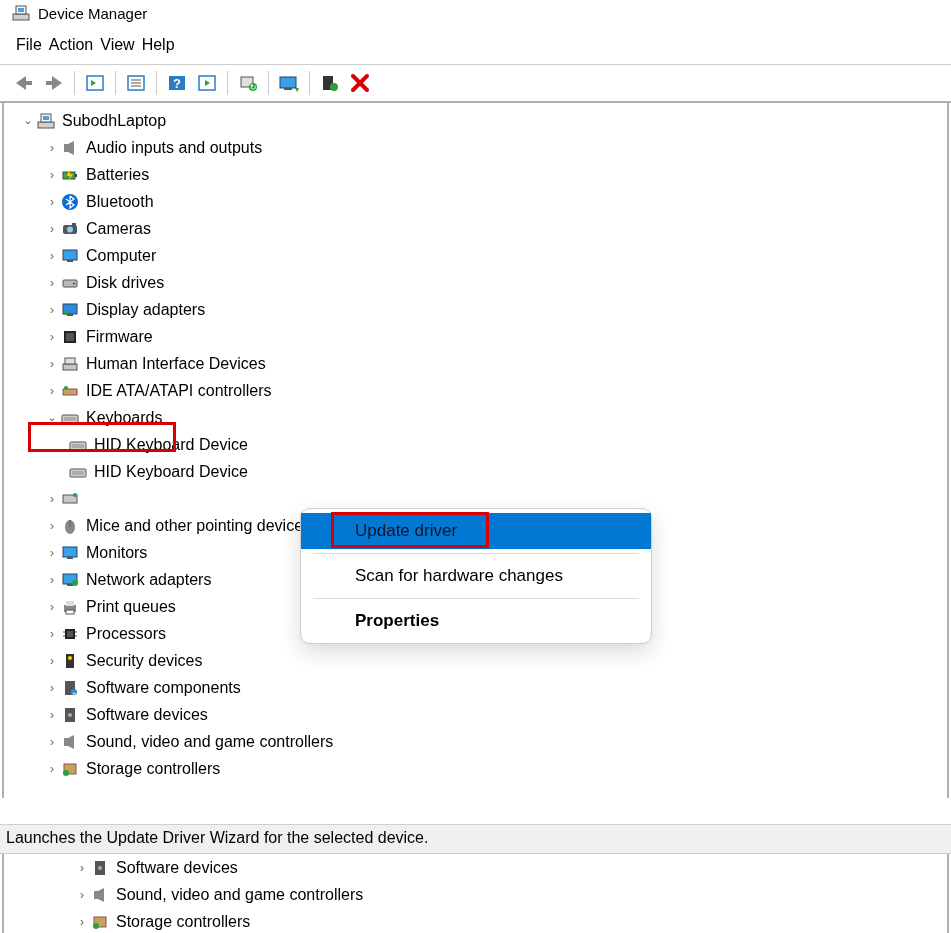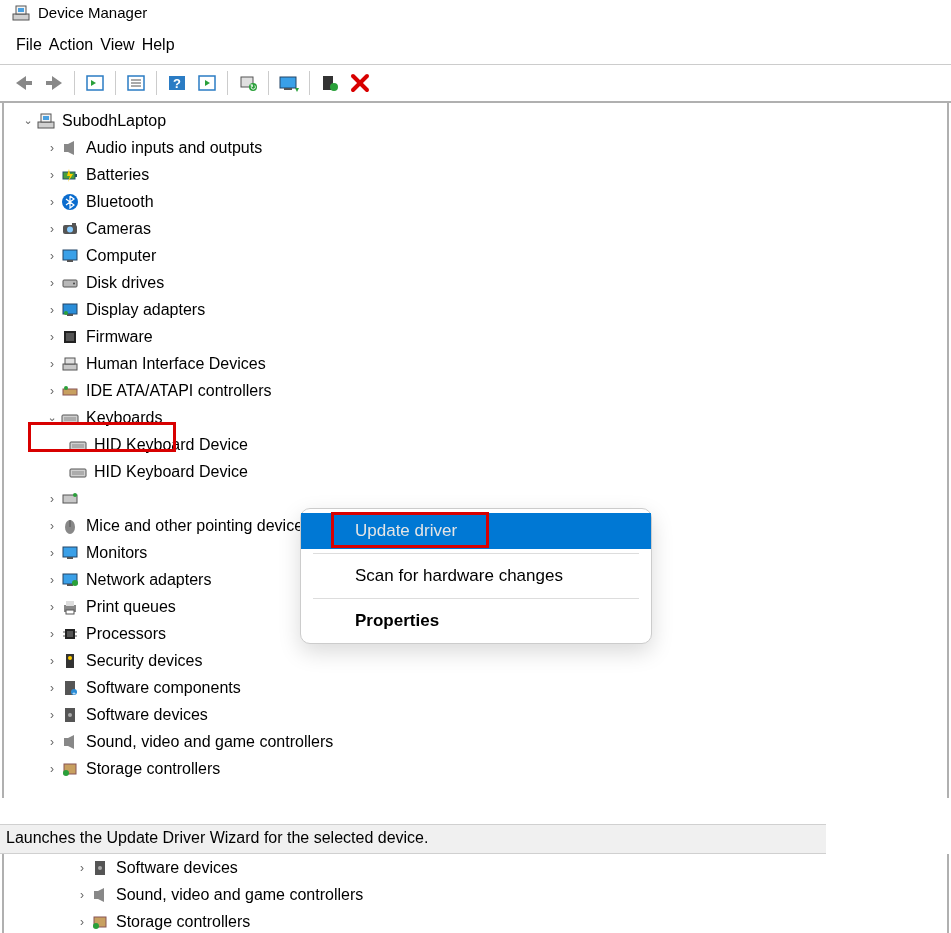--- a/index.html
+++ b/index.html
@@ -10,21 +10,21 @@
     color: #000;
     background: #fff;
     width: 951px;
     height: 933px;
     overflow: hidden;
     position: relative;
   }
   
   .titlebar {
     display: flex;
-    align-items: flex-start;
+    align-items: center;
     gap: 8px;
     padding: 4px 8px 6px 12px;
   }
   .titlebar .title { font-size: 15px; }
   
   .menubar {
     display: flex;
     gap: 7px;
     padding: 8px 16px 10px 16px;
     font-size: 16px;
@@ -113,35 +113,35 @@
     box-shadow: 0 8px 22px rgba(0,0,0,0.15);
     padding: 4px 0;
     z-index: 10;
   }
   .cm-item {
     padding: 8px 22px 8px 54px;
     font-size: 17px;
     cursor: default;
     position: relative;
   }
-  .cm-item.hovered { background: #0078d4; color: #e5e5e5; }
+  .cm-item.hovered { background: #0078d4; color: #0f172a; }
   .cm-sep { height: 1px; background: #ddd; margin: 4px 12px; }
   .cm-item.bold { font-weight: 600; }
   .cm-highlight {
     position:absolute;
     border: 3px solid #d80000;
     z-index: 20;
     pointer-events:none;
   }
   
   .status-bar {
     position: absolute;
     left: 0;
     top: 824px;
-    width: 826px;
+    width: 951px;
     height: 30px;
     background: #f0f0f0;
     border-top: 1px solid #d0d0d0;
     border-bottom: 1px solid #d0d0d0;
     padding: 4px 6px;
     font-size: 16px;
     z-index: 3;
   }
   
   .lower-dup {

